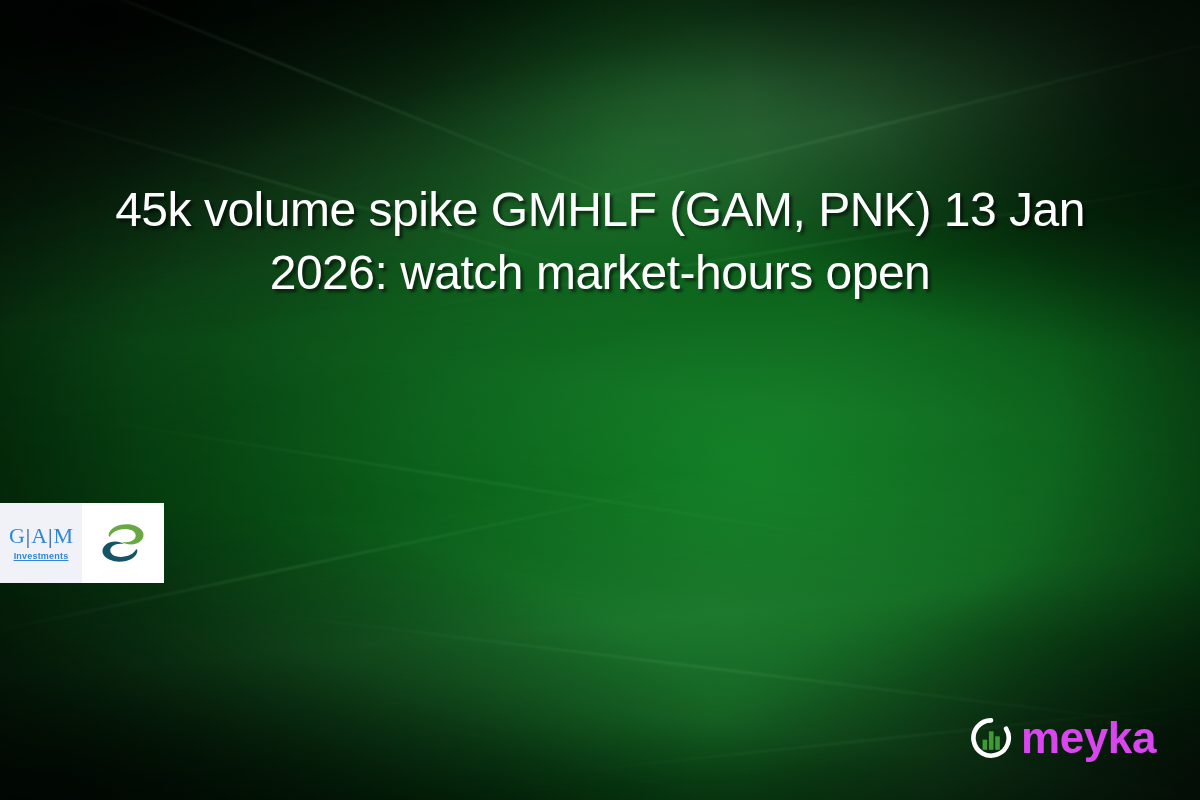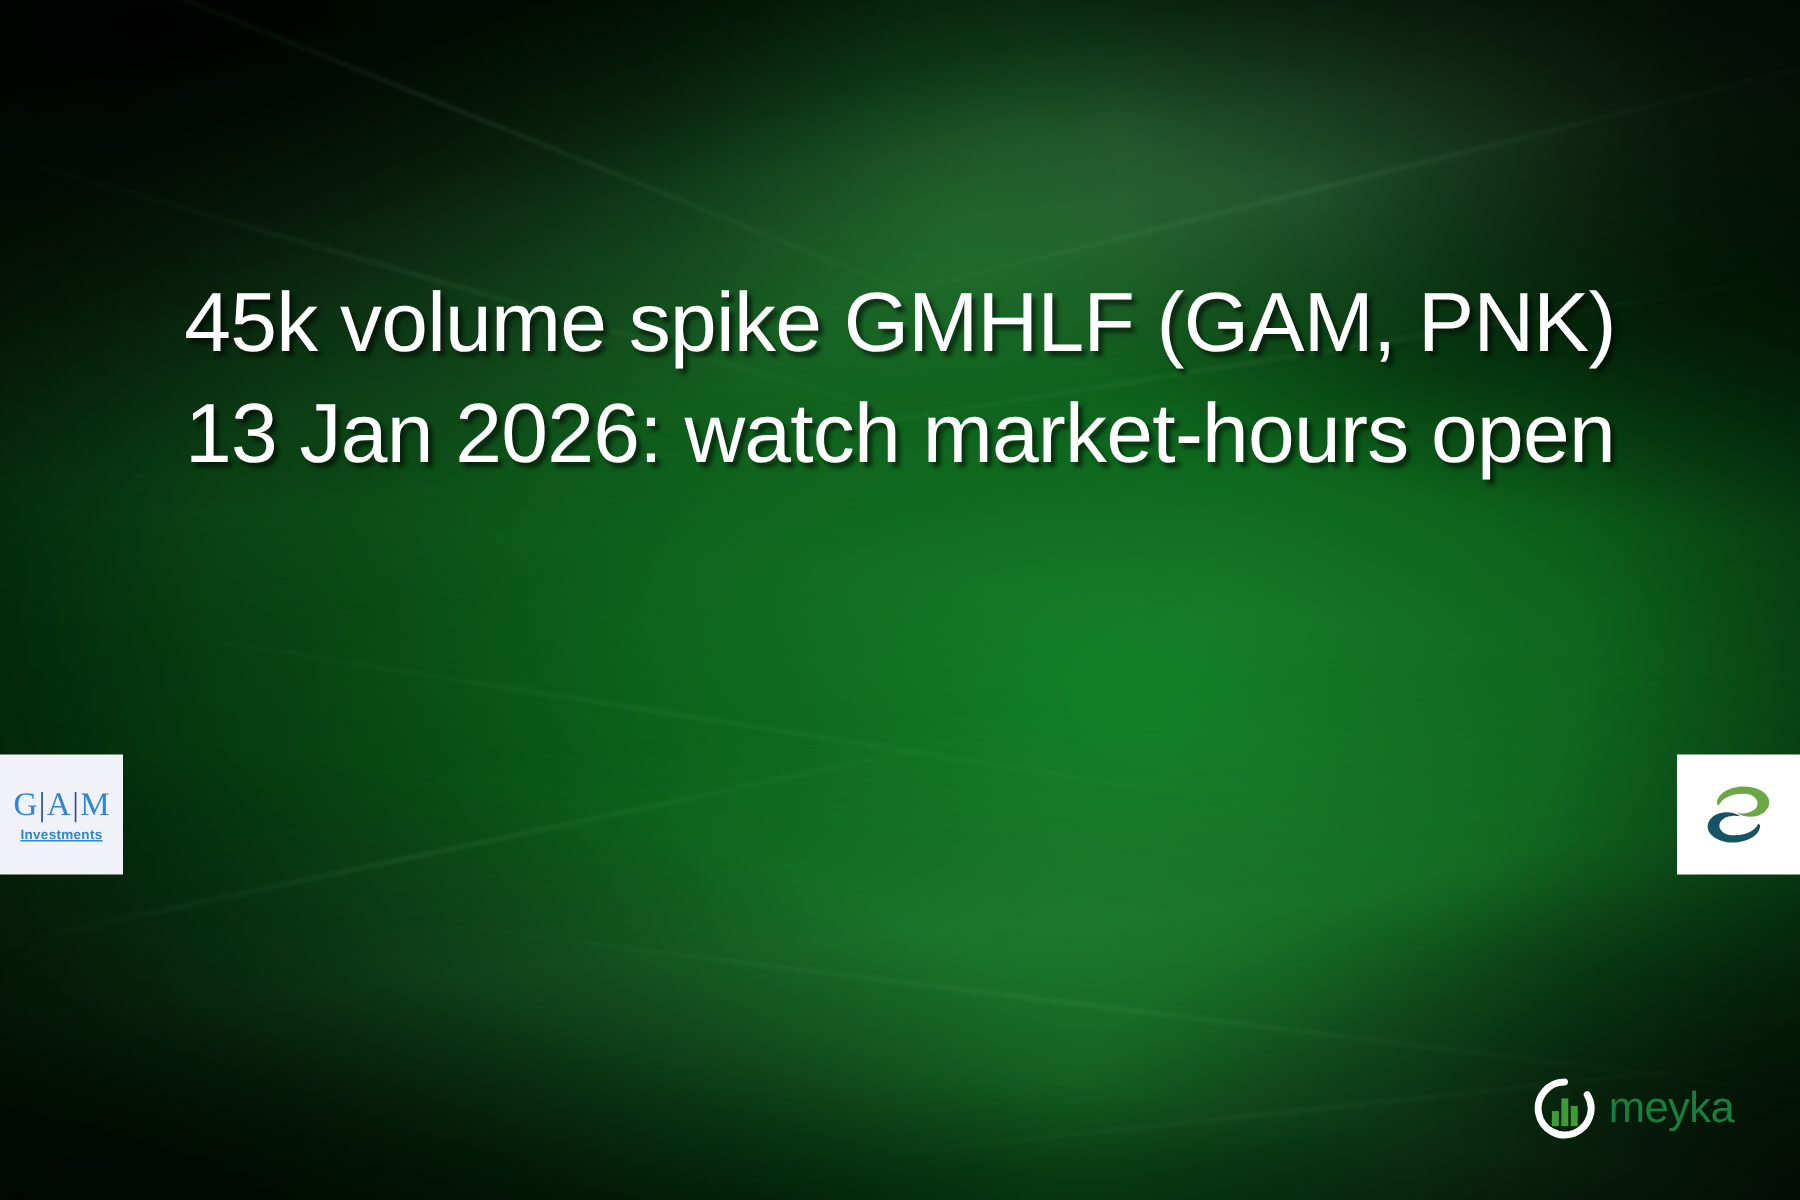--- a/index.html
+++ b/index.html
@@ -105,33 +105,33 @@
     flex-direction:column;
     align-items:center;
   }
   .headline {
     position:absolute;
     left:0; right:0;
     top:178px;
     padding:0 110px;
     text-align:center;
     color:#ffffff;
-    font-size:56px;
+    font-size:48px;
     line-height:1.32;
     font-weight:400;
     letter-spacing:-0.5px;
     text-shadow: 3px 3px 3px rgba(0,0,0,0.55);
     white-space:pre-line;
   }
   .logo-row {
     position:absolute;
     top:503px;
     left:0; right:0;
     display:flex;
-    justify-content:space-between;
+    justify-content:flex-start;
     gap:0;
   }
   .logo-card {
     width:82px;
     height:80px;
     display:flex;
     align-items:center;
     justify-content:center;
     overflow:hidden;
   }
@@ -167,23 +167,23 @@
   
   .brand {
     position:absolute;
     right:44px;
     bottom:40px;
     display:flex;
     align-items:center;
     gap:9px;
   }
   .brand-name {
-    color:#15803d;
-    font-size:29px;
-    font-weight:400;
+    color:#d946ef;
+    font-size:44px;
+    font-weight:700;
     letter-spacing:-0.4px;
     line-height:1;
   }
 </style>
 </head>
 <body>
 
 <div class="stage">
 
   <div class="bg-base"></div>

